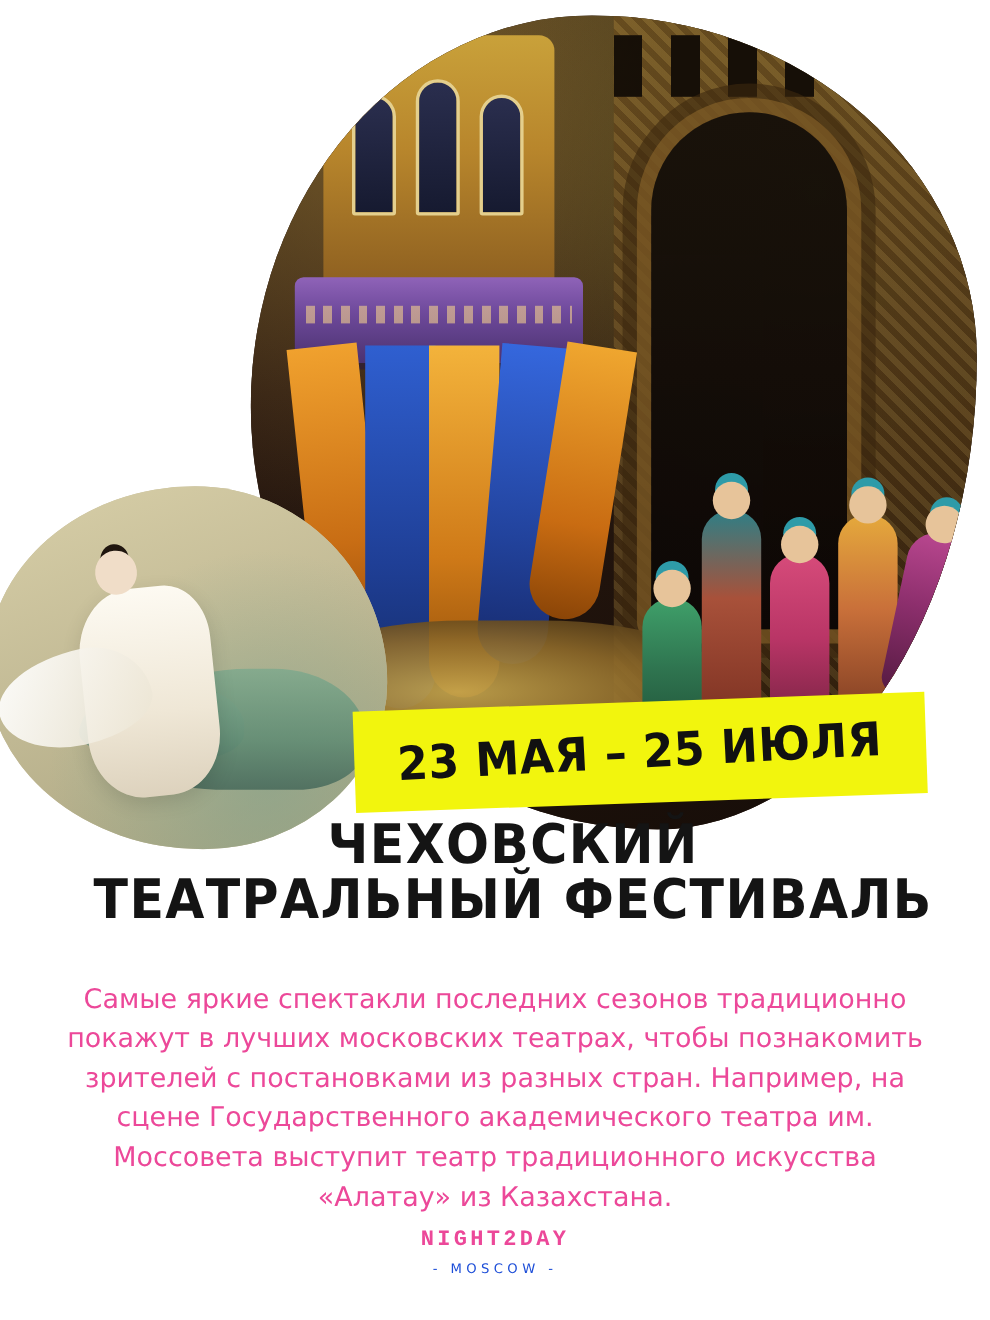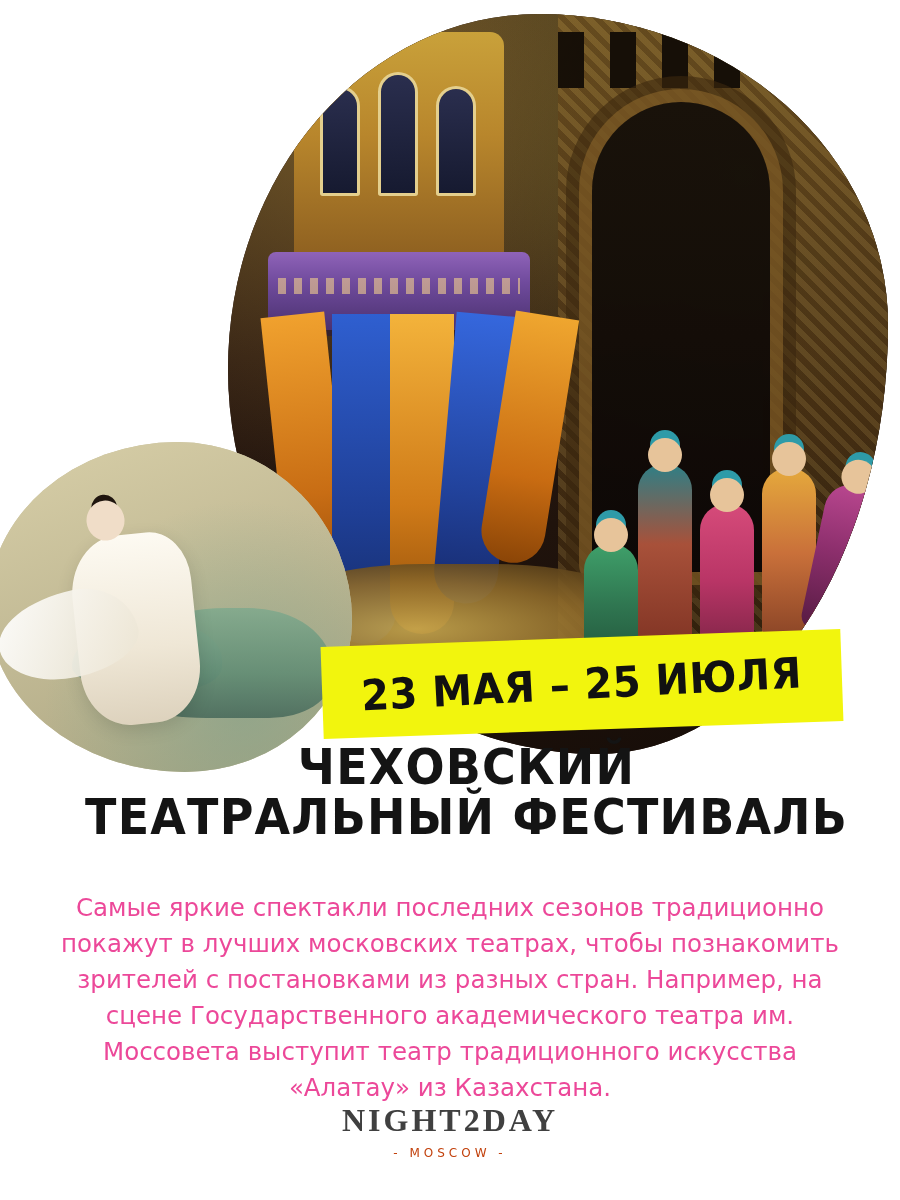--- a/index.html
+++ b/index.html
@@ -253,32 +253,32 @@
   }
 
   
   .footer {
     position: absolute;
     left: 0; right: 0;
     bottom: 40px;
     text-align: center;
   }
   .logo-main {
-    font-family: Liberation Serif, serif;
+    font-family: Liberation Mono, monospace;
     font-weight: bold;
-    font-size: 32px;
+    font-size: 20px;
     letter-spacing: 3px;
-    color: #404040;
+    color: #ec4899;
   }
   .logo-sub {
     margin-top: 7px;
     font-family: "DejaVu Sans", sans-serif;
     font-size: 12px;
     letter-spacing: 4px;
-    color: #c2410c;
+    color: #1d4ed8;
   }
 </style>
 </head>
 <body>
 
 <div class="poster">
 
   <div class="blob-main">
     <div class="scene">
       <div class="wall">

